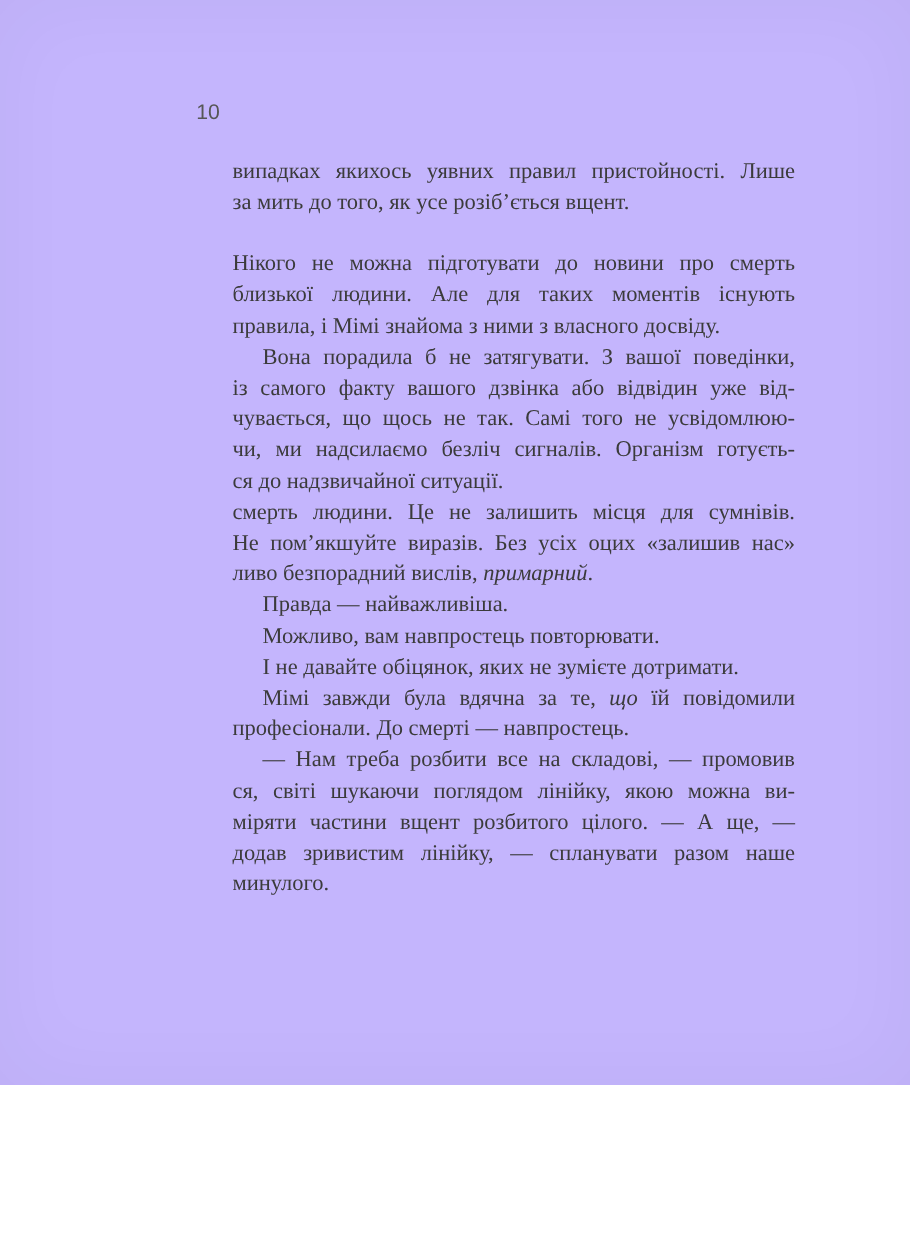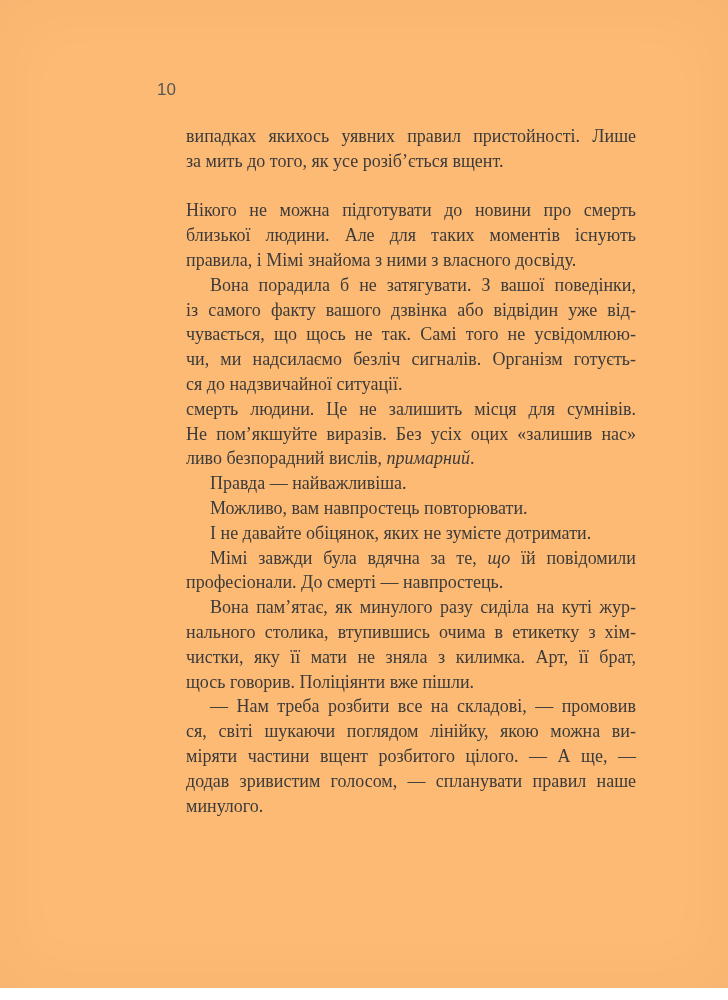--- a/index.html
+++ b/index.html
@@ -3,22 +3,22 @@
 <meta charset="utf-8">
 <style>
   html, body {
     margin: 0;
     padding: 0;
     background: #ffffff;
   }
   .book-page {
     position: relative;
     width: 728px;
-    height: 988px;
-    background: #fdba74;
+    height: 868px;
+    background: #c4b5fd;
     box-shadow: inset 0 0 70px rgba(0,0,0,0.035);
     overflow: hidden;
     font-family: "Liberation Serif", "DejaVu Serif", serif;
   }
   .page-number {
     position: absolute;
     left: 157px;
     top: 80px;
     font-family: "Liberation Sans", "DejaVu Sans", sans-serif;
     font-size: 17px;
@@ -93,26 +93,20 @@
         <div class="line last indent">Можливо, вам навпростець повторювати.</div>
       </div>
       <div class="paragraph">
         <div class="line last indent">І не давайте обіцянок, яких не зумієте дотримати.</div>
       </div>
       <div class="paragraph">
         <div class="line indent">Мімі завжди була вдячна за те, <em>що</em> їй повідомили</div>
         <div class="line last">професіонали. До смерті — навпростець.</div>
       </div>
       <div class="paragraph">
-        <div class="line indent">Вона пам’ятає, як минулого разу сиділа на куті жур-</div>
-        <div class="line">нального столика, втупившись очима в етикетку з хім-</div>
-        <div class="line">чистки, яку її мати не зняла з килимка. Арт, її брат,</div>
-        <div class="line last">щось говорив. Поліціянти вже пішли.</div>
-      </div>
-      <div class="paragraph">
         <div class="line indent">— Нам треба розбити все на складові, — промовив</div>
         <div class="line">ся, світі шукаючи поглядом лінійку, якою можна ви-</div>
         <div class="line">міряти частини вщент розбитого цілого. — А ще, —</div>
-        <div class="line">додав зривистим голосом, — спланувати правил наше</div>
+        <div class="line">додав зривистим лінійку, — спланувати разом наше</div>
         <div class="line last">минулого.</div>
       </div>
     </div>
 </div>
 
 </body></html>

